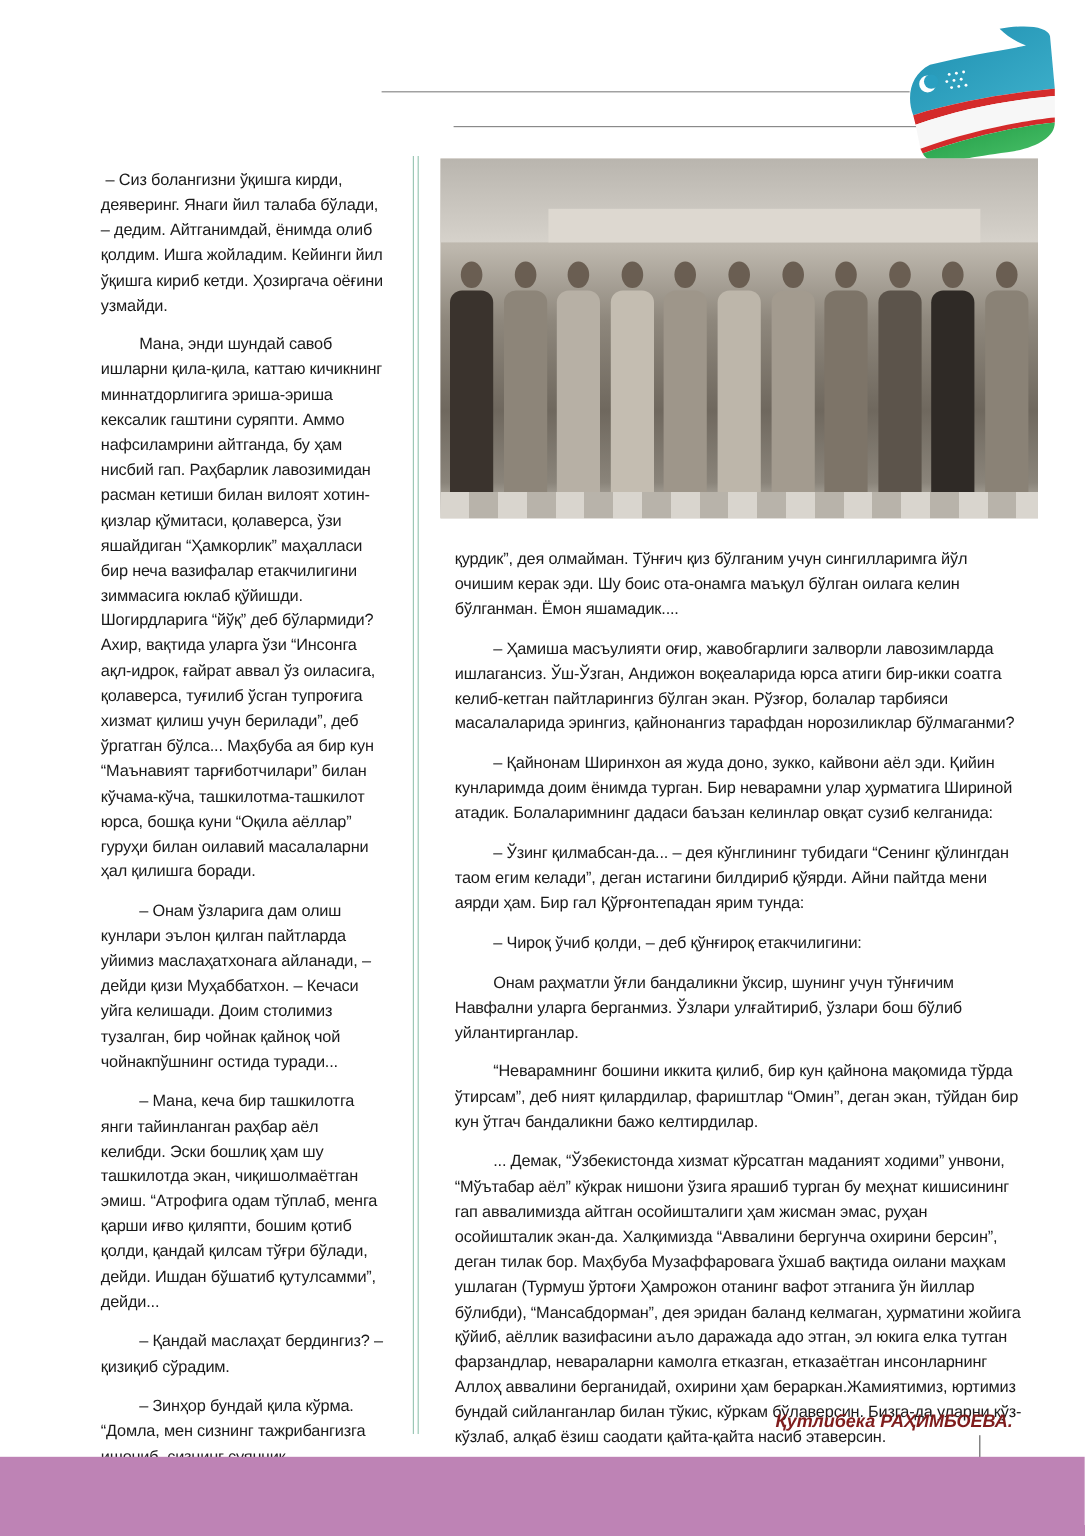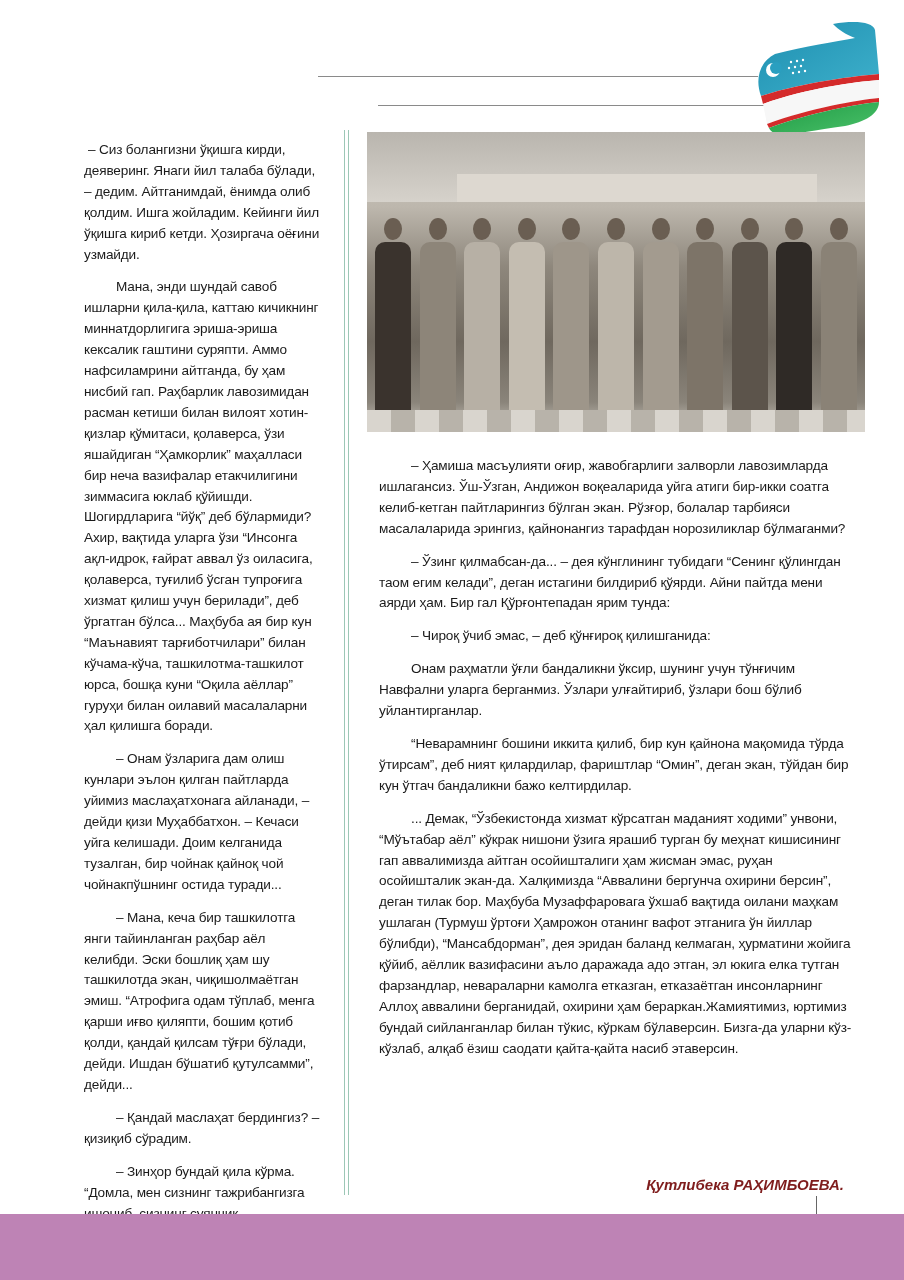--- a/index.html
+++ b/index.html
@@ -92,21 +92,21 @@
       <circle cx="56" cy="48" r="1.2"></circle>
     <circle cx="48" cy="55" r="1.2"></circle>
       <circle cx="54" cy="54" r="1.2"></circle>
       <circle cx="60" cy="53" r="1.2"></circle>
   </g>
 </svg>
 
 <div class="col-left">
   <p class="first">– Сиз болангизни ўқишга кирди, деяверинг. Янаги йил талаба бўлади, – дедим. Айтганимдай, ёнимда олиб қолдим. Ишга жойладим.  Кейинги йил ўқишга кириб кетди. Ҳозиргача оёғини узмайди.</p>
   <p>Мана, энди шундай савоб ишларни қила-қила, каттаю кичикнинг миннатдорлигига эриша-эриша кексалик гаштини суряпти. Аммо нафсиламрини айтганда, бу ҳам нисбий гап. Раҳбарлик лавозимидан расман кетиши билан вилоят хотин-қизлар қўмитаси, қолаверса, ўзи яшайдиган “Ҳамкорлик” маҳалласи бир неча  вазифалар етакчилигини зиммасига юклаб қўйишди.  Шогирдларига “йўқ” деб бўлармиди? Ахир, вақтида уларга ўзи “Инсонга ақл-идрок, ғайрат аввал ўз оиласига, қолаверса, туғилиб ўсган тупроғига хизмат қилиш учун берилади”, деб ўргатган бўлса... Маҳбуба ая бир кун  “Маънавият тарғиботчилари” билан кўчама-кўча, ташкилотма-ташкилот юрса, бошқа куни “Оқила аёллар” гуруҳи билан оилавий масалаларни ҳал қилишга боради.</p>
-  <p>– Онам ўзларига дам олиш кунлари эълон қилган пайтларда уйимиз маслаҳатхонага айланади, – дейди қизи Муҳаббатхон. – Кечаси уйга келишади. Доим келганида тузалган, бир чойнак қайноқ чой чойнакпўшнинг остида туради...</p>
+  <p>– Онам ўзларига дам олиш кунлари эълон қилган пайтларда уйимиз маслаҳатхонага айланади, – дейди қизи Муҳаббатхон. – Кечаси уйга келишади. Доим столимиз тузалган, бир чойнак қайноқ чой чойнакпўшнинг остида туради...</p>
   <p>– Мана, кеча бир ташкилотга янги тайинланган раҳбар аёл келибди. Эски бошлиқ ҳам шу ташкилотда экан, чиқишолмаётган эмиш. “Атрофига одам тўплаб, менга қарши иғво қиляпти, бошим қотиб қолди, қандай қилсам тўғри бўлади, дейди. Ишдан бўшатиб қутулсамми”, дейди...</p>
   <p>– Қандай маслаҳат бердингиз? – қизиқиб сўрадим.</p>
   <p>– Зинҳор бундай қила кўрма. “Домла, мен сизнинг тажрибангизга ишониб, сизнинг суянчиқ бўлишингизга умид қилиб, бу лавозимни қабул қилдим”, денг. Ҳар масалада фикрини сўраб туринг. Яхши-ёмон кунида йўқланг, тил топишинг. Ўзингизга дўст қилинг, – дедим.</p>
   <p>– Мухлисларимиз кўпроқ қаҳрамонларимизнинг оилавий ҳаётига қизиқишади. Турмуш ўртоғингиз содда, камтар, меҳрибон инсон бўлган эканлар...</p>
 
 </div>
 
 <div class="divider"></div>
 
 <div class="photo">
@@ -155,23 +155,25 @@
       </div>
       <div class="person" style="left: 454px;">
         <div class="head"></div>
         <div class="body" style="background: rgb(138, 130, 118);"></div>
       </div>
     </div>
   <div class="floor"></div>
 </div>
 
 <div class="col-right">
-  <p>– Ҳамиша масъулияти оғир, жавобгарлиги залворли лавозимларда  ишлагансиз. Ўш-Ўзган, Андижон воқеаларида уйга атиги бир-икки соатга келиб-кетган пайтларингиз бўлган экан. Рўзғор, болалар тарбияси масалаларида эрингиз, қайнонангиз тарафдан норозиликлар бўлмаганми?</p>
+  <p class="cont">қурдик”, дея олмайман. Тўнғич қиз бўлганим учун сингилларимга йўл очишим керак эди. Шу боис ота-онамга маъқул бўлган оилага келин бўлганман. Ёмон яшамадик....</p>
+  <p>– Ҳамиша масъулияти оғир, жавобгарлиги залворли лавозимларда  ишлагансиз. Ўш-Ўзган, Андижон воқеаларида юрса атиги бир-икки соатга келиб-кетган пайтларингиз бўлган экан. Рўзғор, болалар тарбияси масалаларида эрингиз, қайнонангиз тарафдан норозиликлар бўлмаганми?</p>
+  <p>– Қайнонам Ширинхон ая жуда доно, зукко, кайвони аёл эди. Қийин кунларимда доим ёнимда турган. Бир неварамни  улар ҳурматига Шириной атадик. Болаларимнинг дадаси баъзан  келинлар овқат сузиб келганида:</p>
   <p>– Ўзинг қилмабсан-да... – дея кўнглининг тубидаги “Сенинг қўлингдан таом егим келади”, деган истагини билдириб қўярди. Айни пайтда мени аярди ҳам. Бир гал Қўрғонтепадан  ярим тунда:</p>
-  <p>– Чироқ ўчиб эмас, – деб қўнғироқ қилишганида:</p>
+  <p>– Чироқ ўчиб қолди, – деб қўнғироқ етакчилигини:</p>
   <p>Онам раҳматли ўғли бандаликни ўксир, шунинг учун тўнғичим Навфални уларга берганмиз. Ўзлари улғайтириб, ўзлари бош бўлиб уйлантирганлар.</p>
   <p>“Неварамнинг бошини иккита қилиб, бир кун қайнона мақомида тўрда ўтирсам”, деб ният қилардилар, фариштлар “Омин”, деган экан, тўйдан бир кун ўтгач бандаликни бажо келтирдилар.</p>
   <p>... Демак, “Ўзбекистонда хизмат кўрсатган маданият ходими” унвони, “Мўътабар аёл” кўкрак нишони ўзига ярашиб турган бу меҳнат кишисининг гап аввалимизда айтган осойишталиги ҳам жисман эмас, руҳан осойишталик экан-да. Халқимизда “Аввалини бергунча охирини берсин”, деган тилак бор. Маҳбуба Музаффаровага ўхшаб вақтида оилани маҳкам ушлаган (Турмуш ўртоғи Ҳамрожон отанинг вафот этганига ўн йиллар бўлибди), “Мансабдорман”, дея эридан баланд келмаган, ҳурматини жойига қўйиб, аёллик вазифасини аъло даражада адо этган, эл юкига елка тутган фарзандлар, невараларни камолга етказган, етказаётган инсонларнинг Аллоҳ аввалини берганидай, охирини ҳам бераркан.Жамиятимиз, юртимиз бундай сийланганлар билан тўкис, кўркам бўлаверсин. Бизга-да уларни кўз-кўзлаб, алқаб ёзиш саодати қайта-қайта насиб этаверсин.</p>
 </div>
 
 <div class="author">Қутлибека РАҲИМБОЕВА.</div>
 
 <div class="footer">
   <span>8/2023 САОДАТ</span>
   <span class="num">11</span>

